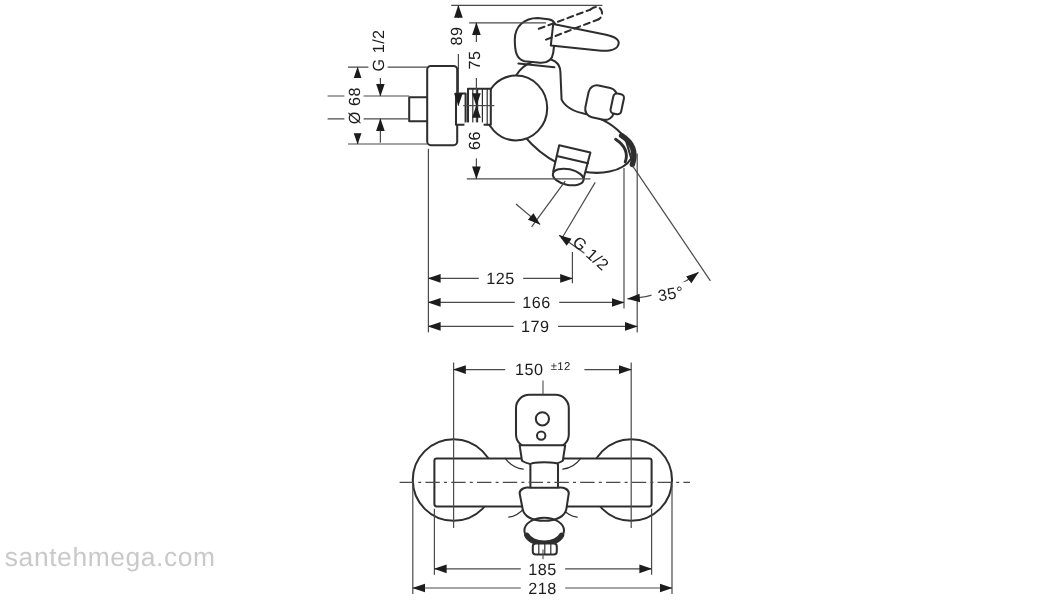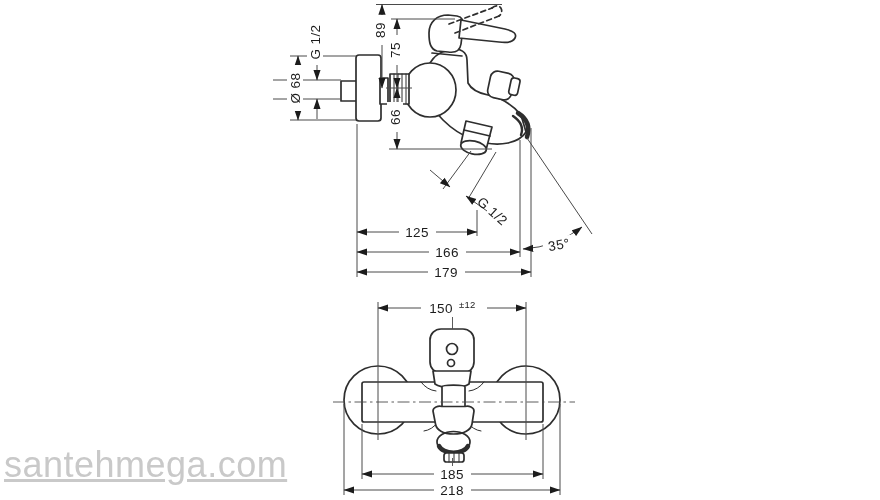--- a/index.html
+++ b/index.html
@@ -29,22 +29,22 @@
   .dims .cl{stroke-dasharray:12 3.5 2.5 3.5;stroke-width:0.9;}
   .lbl-bg{fill:#fff;stroke:none;}
   text{
     font-family:"Liberation Sans", sans-serif;
     font-size:13.5px;letter-spacing:0.4px;
     fill:var(--txt);stroke:none;
   }
   text.sup{font-size:9.5px;letter-spacing:0.2px;}
   .watermark{
     position:absolute;left:4px;top:449px;
-    font-size:36px;line-height:32px;color:var(--wm);
-    letter-spacing:0.5px;user-select:none;text-decoration:underline;
+    font-size:22px;line-height:32px;color:var(--wm);
+    letter-spacing:0.5px;user-select:none;
   }
 </style>
 </head>
 <body>
 
 <div class="canvas">
 <svg width="880" height="500" viewBox="0 0 880 500">
   <defs>
     <marker id="arr" viewBox="0 0 10 8" refX="9.6" refY="4" markerWidth="11" markerHeight="8.5" markerUnits="userSpaceOnUse" orient="auto-start-reverse">
       <path d="M0,0.6 L10,4 L0,7.4 Z" fill="#1c1c1c"></path>

